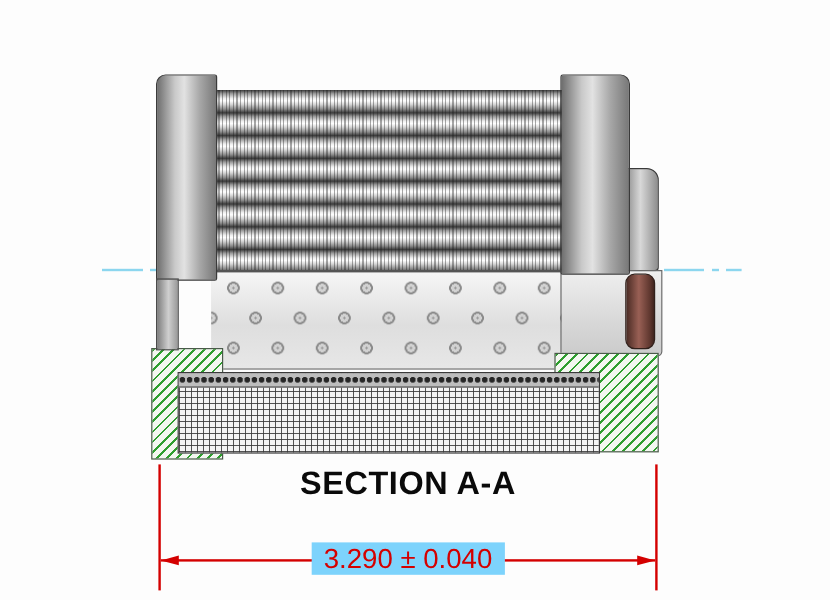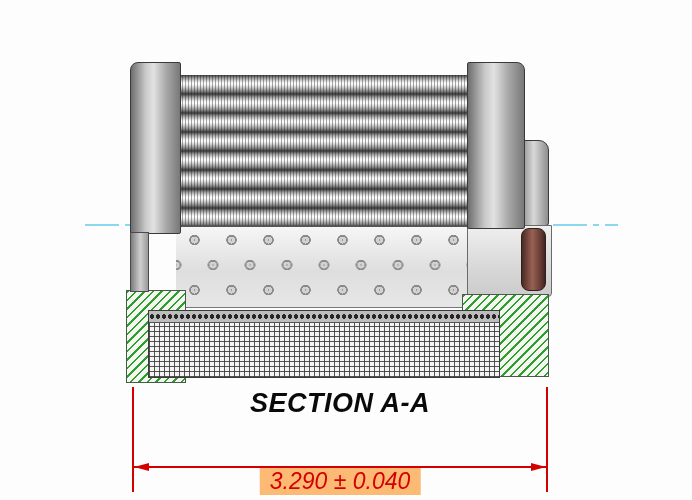--- a/index.html
+++ b/index.html
@@ -7,21 +7,20 @@
     --green:#2e9e2e;
     --cyan:#86d4ee;
   }
   html,body{margin:0;padding:0;background:#ffffff;}
   .canvas{
     position:relative;
     width:692px;height:500px;
     background:#fdfdfd;
     overflow:hidden;
     font-family:"Liberation Sans", sans-serif;
-    font-style:italic;
   }
   .abs{position:absolute;}
 
   
   .centerline{
     left:85px;top:224px;width:533px;height:2px;z-index:1;
     background:repeating-linear-gradient(90deg,
       var(--cyan) 0 34px, transparent 34px 40px,
       var(--cyan) 40px 46px, transparent 46px 52px);
     opacity:.95;
@@ -128,22 +127,22 @@
     left:134px;top:463px;
     border-top:4px solid transparent;border-bottom:4px solid transparent;
     border-right:15px solid var(--red);
   }
   .arrow-right{
     left:531px;top:463px;
     border-top:4px solid transparent;border-bottom:4px solid transparent;
     border-left:15px solid var(--red);
   }
   .dim-text{
-    left:340px;top:468px;transform:translateX(-50%);z-index:6;
-    font-size:23px;color:var(--red);background:#fdba74;
+    left:340px;top:452px;transform:translateX(-50%);z-index:6;
+    font-size:23px;color:var(--red);background:#7dd3fc;
     padding:0 10px;white-space:nowrap;text-align:right;
   }
 </style>
 </head>
 <body>
 
 <div class="canvas">
 
   <div class="abs centerline"></div>
 

